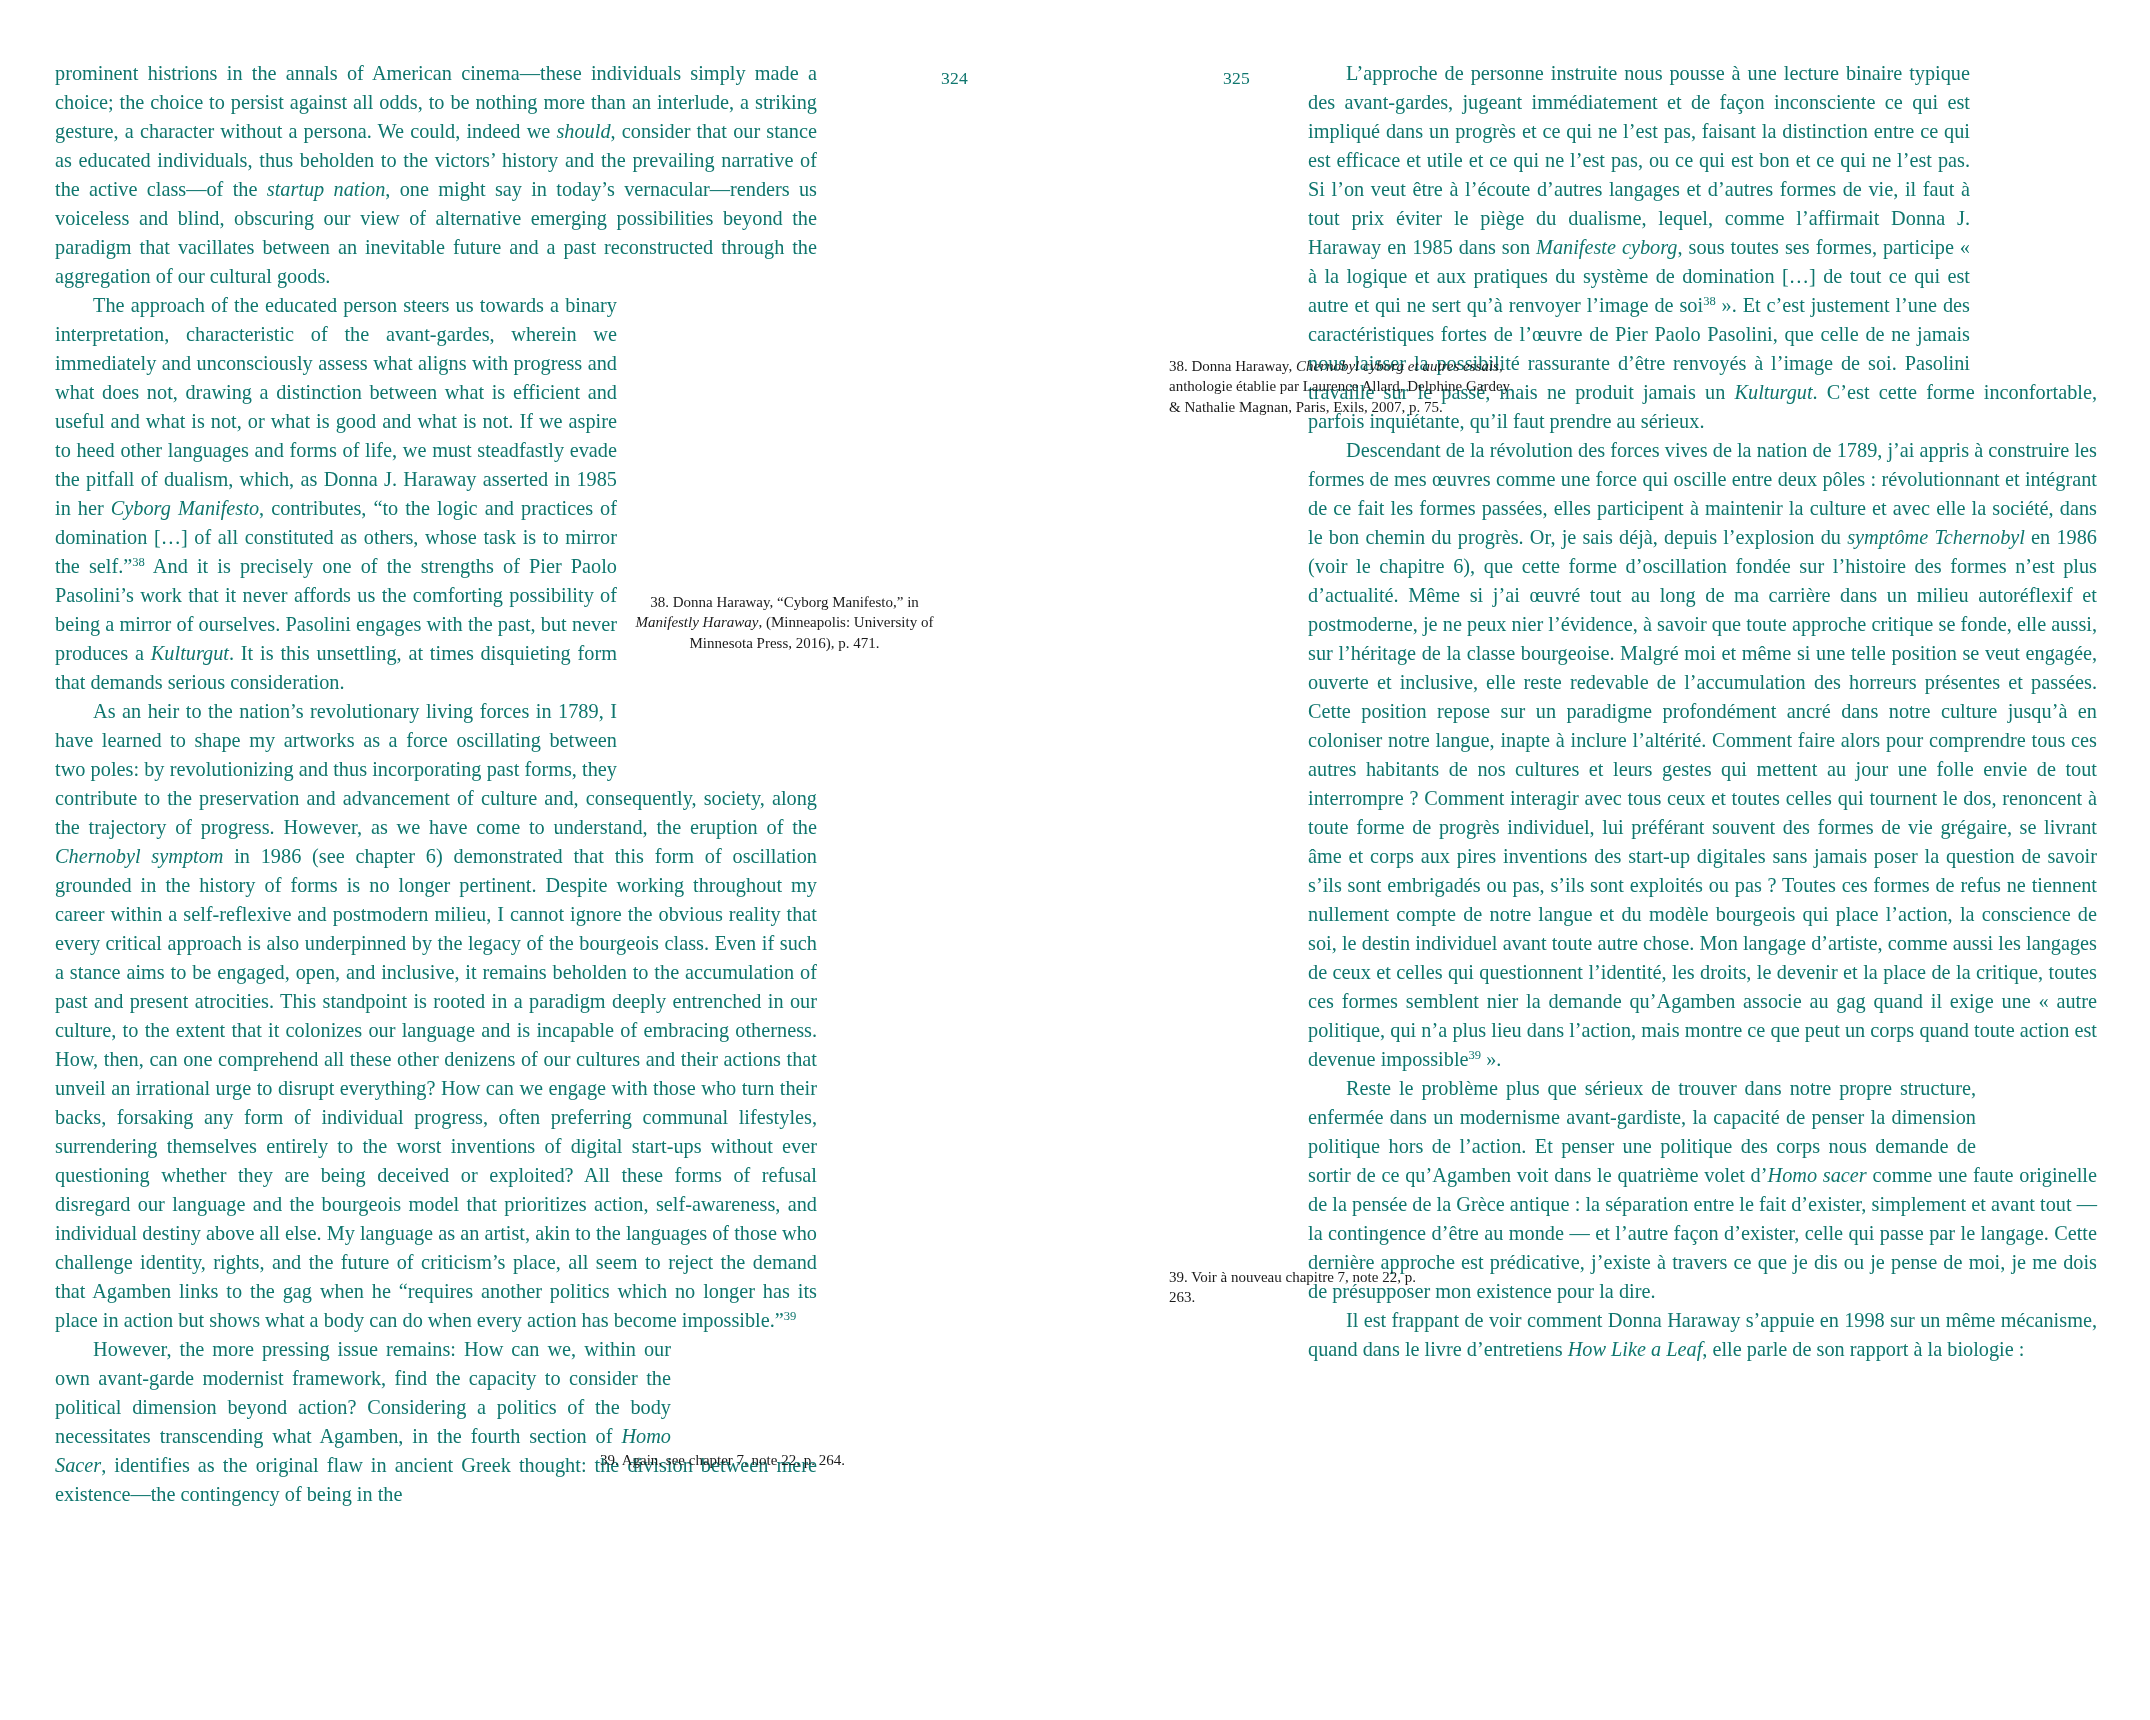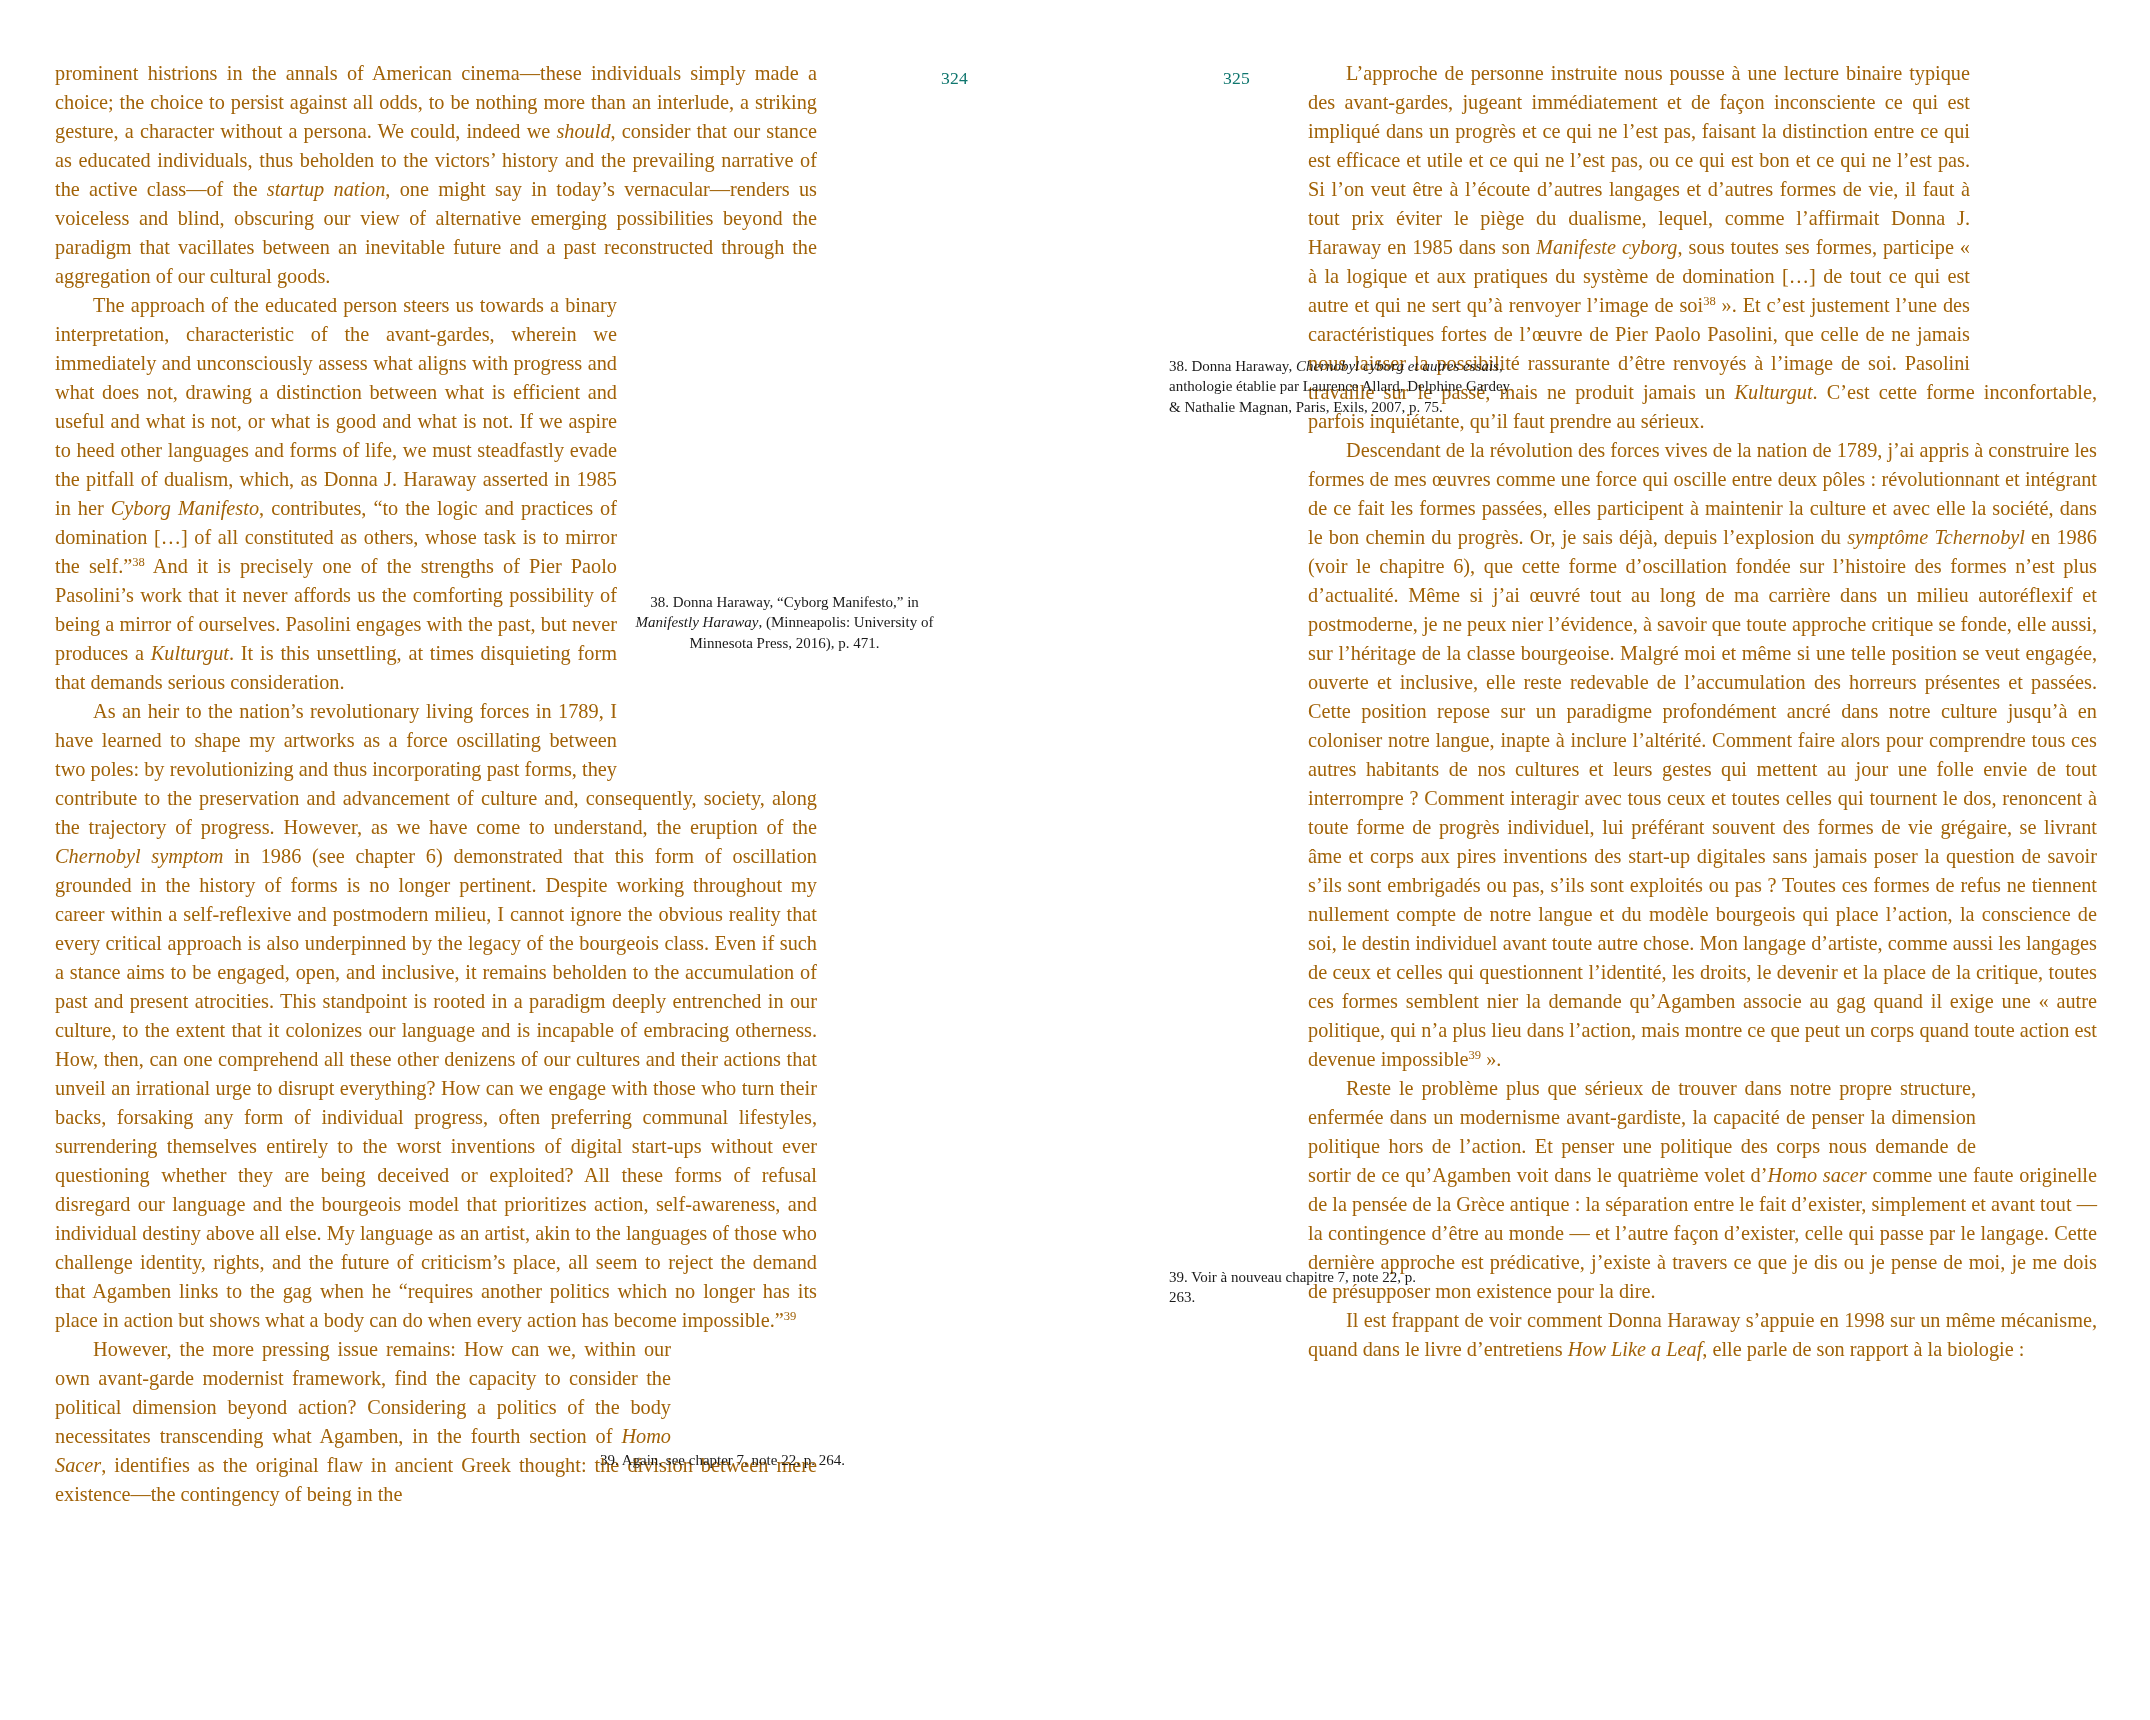--- a/index.html
+++ b/index.html
@@ -33,21 +33,21 @@
   .folio-right { left: 1175px; top: 68px; margin-left: 48px; }
 
   
   .col {
     position: absolute;
     font-size: 20.3px;
     line-height: 29px;
     text-align: justify;
     text-justify: inter-word;
     hyphens: manual;
-    color: #a16207;
+    color: #0f766e;
   }
   .col p {
     margin: 0;
   }
   .col p.indent {
     text-indent: 38px;
   }
 
   
   .left-body {

